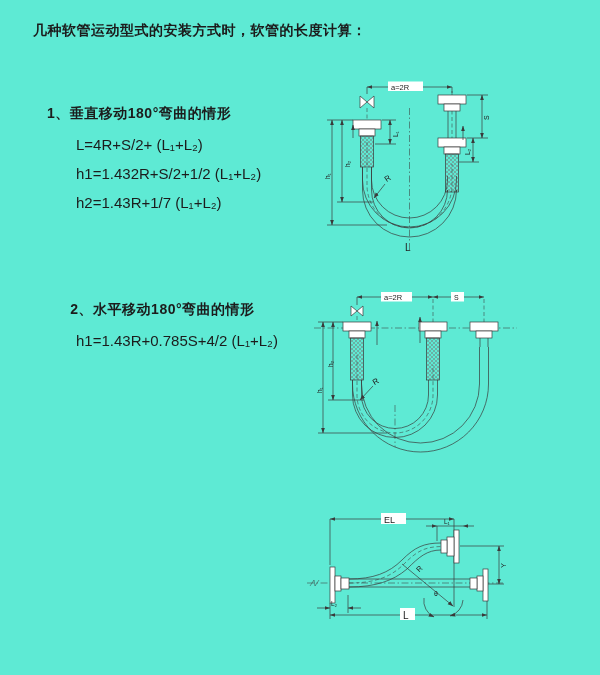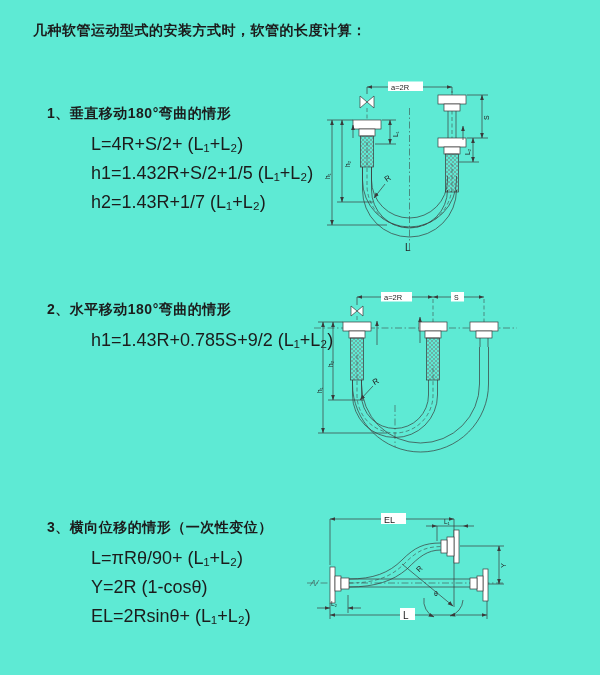--- a/index.html
+++ b/index.html
@@ -10,51 +10,45 @@
     font-family:"Liberation Sans", sans-serif;
     color:#1c1c1c;
     overflow:hidden;
   }
   .title{
     position:absolute;left:33px;top:22px;
     font-size:14px;font-weight:600;letter-spacing:.5px;
   }
   .section{position:absolute;left:47px;}
   .section .heading{font-size:14px;font-weight:600;letter-spacing:.5px;margin:0 0 7px 0;}
-  .section .formula{font-size:18px;line-height:29px;margin-left:44px;white-space:pre;}
+  .section .formula{font-size:15px;line-height:29px;margin-left:29px;white-space:pre;}
   .diag{position:absolute;}
   svg text{fill:#222;stroke:none;font-family:"Liberation Sans",sans-serif;}
   .cl{stroke-dasharray:7 2.5 1.5 2.5;stroke-width:.55;}
   .dsh{stroke-dasharray:4 2.5;stroke-width:.55;}
 </style>
 </head>
 <body>
 
 <div class="page">
 
   <div class="title">几种软管运动型式的安装方式时，软管的长度计算：</div>
 
   <div class="section" style="top:105px;">
     <div class="heading">1、垂直移动180°弯曲的情形</div>
     <div class="formula">L=4R+S/2+ (L₁+L₂)</div>
-    <div class="formula">h1=1.432R+S/2+1/5 (L₁+L₂)</div>
+    <div class="formula">h1=1.432R+S/2+1/2 (L₁+L₂)</div>
     <div class="formula">h2=1.43R+1/7 (L₁+L₂)</div>
   </div>
 
-  <div class="section" style="top:301px;">
+  <div class="section" style="top:301px;text-align:center;">
     <div class="heading">2、水平移动180°弯曲的情形</div>
-    <div class="formula">h1=1.43R+0.785S+9/2 (L₁+L₂)</div>
+    <div class="formula">h1=1.43R+0.785S+4/2 (L₁+L₂)</div>
   </div>
 
-  <div class="section" style="top:519px;">
-    <div class="heading">3、横向位移的情形（一次性变位）</div>
-    <div class="formula">L=πRθ/90+ (L₁+L₂)</div>
-    <div class="formula">Y=2R (1-cosθ)</div>
-    <div class="formula">EL=2Rsinθ+ (L₁+L₂)</div>
-  </div>
 
   <svg class="diag" style="left:315px;top:72px;" width="270" height="185" viewBox="0 0 270 185">
     <defs>
       <marker id="ar1" viewBox="0 0 10 10" refX="9.5" refY="5" markerWidth="8" markerHeight="8" orient="auto-start-reverse">
         <path d="M0,1.5 L10,5 L0,8.5 z" fill="#3a3a3a"></path>
       </marker>
       <pattern id="br1" width="4" height="4" patternUnits="userSpaceOnUse">
         <path d="M0,4 L4,0 M0,0 L4,4" stroke="#777" stroke-width="0.5"></path>
       </pattern>
     </defs>

